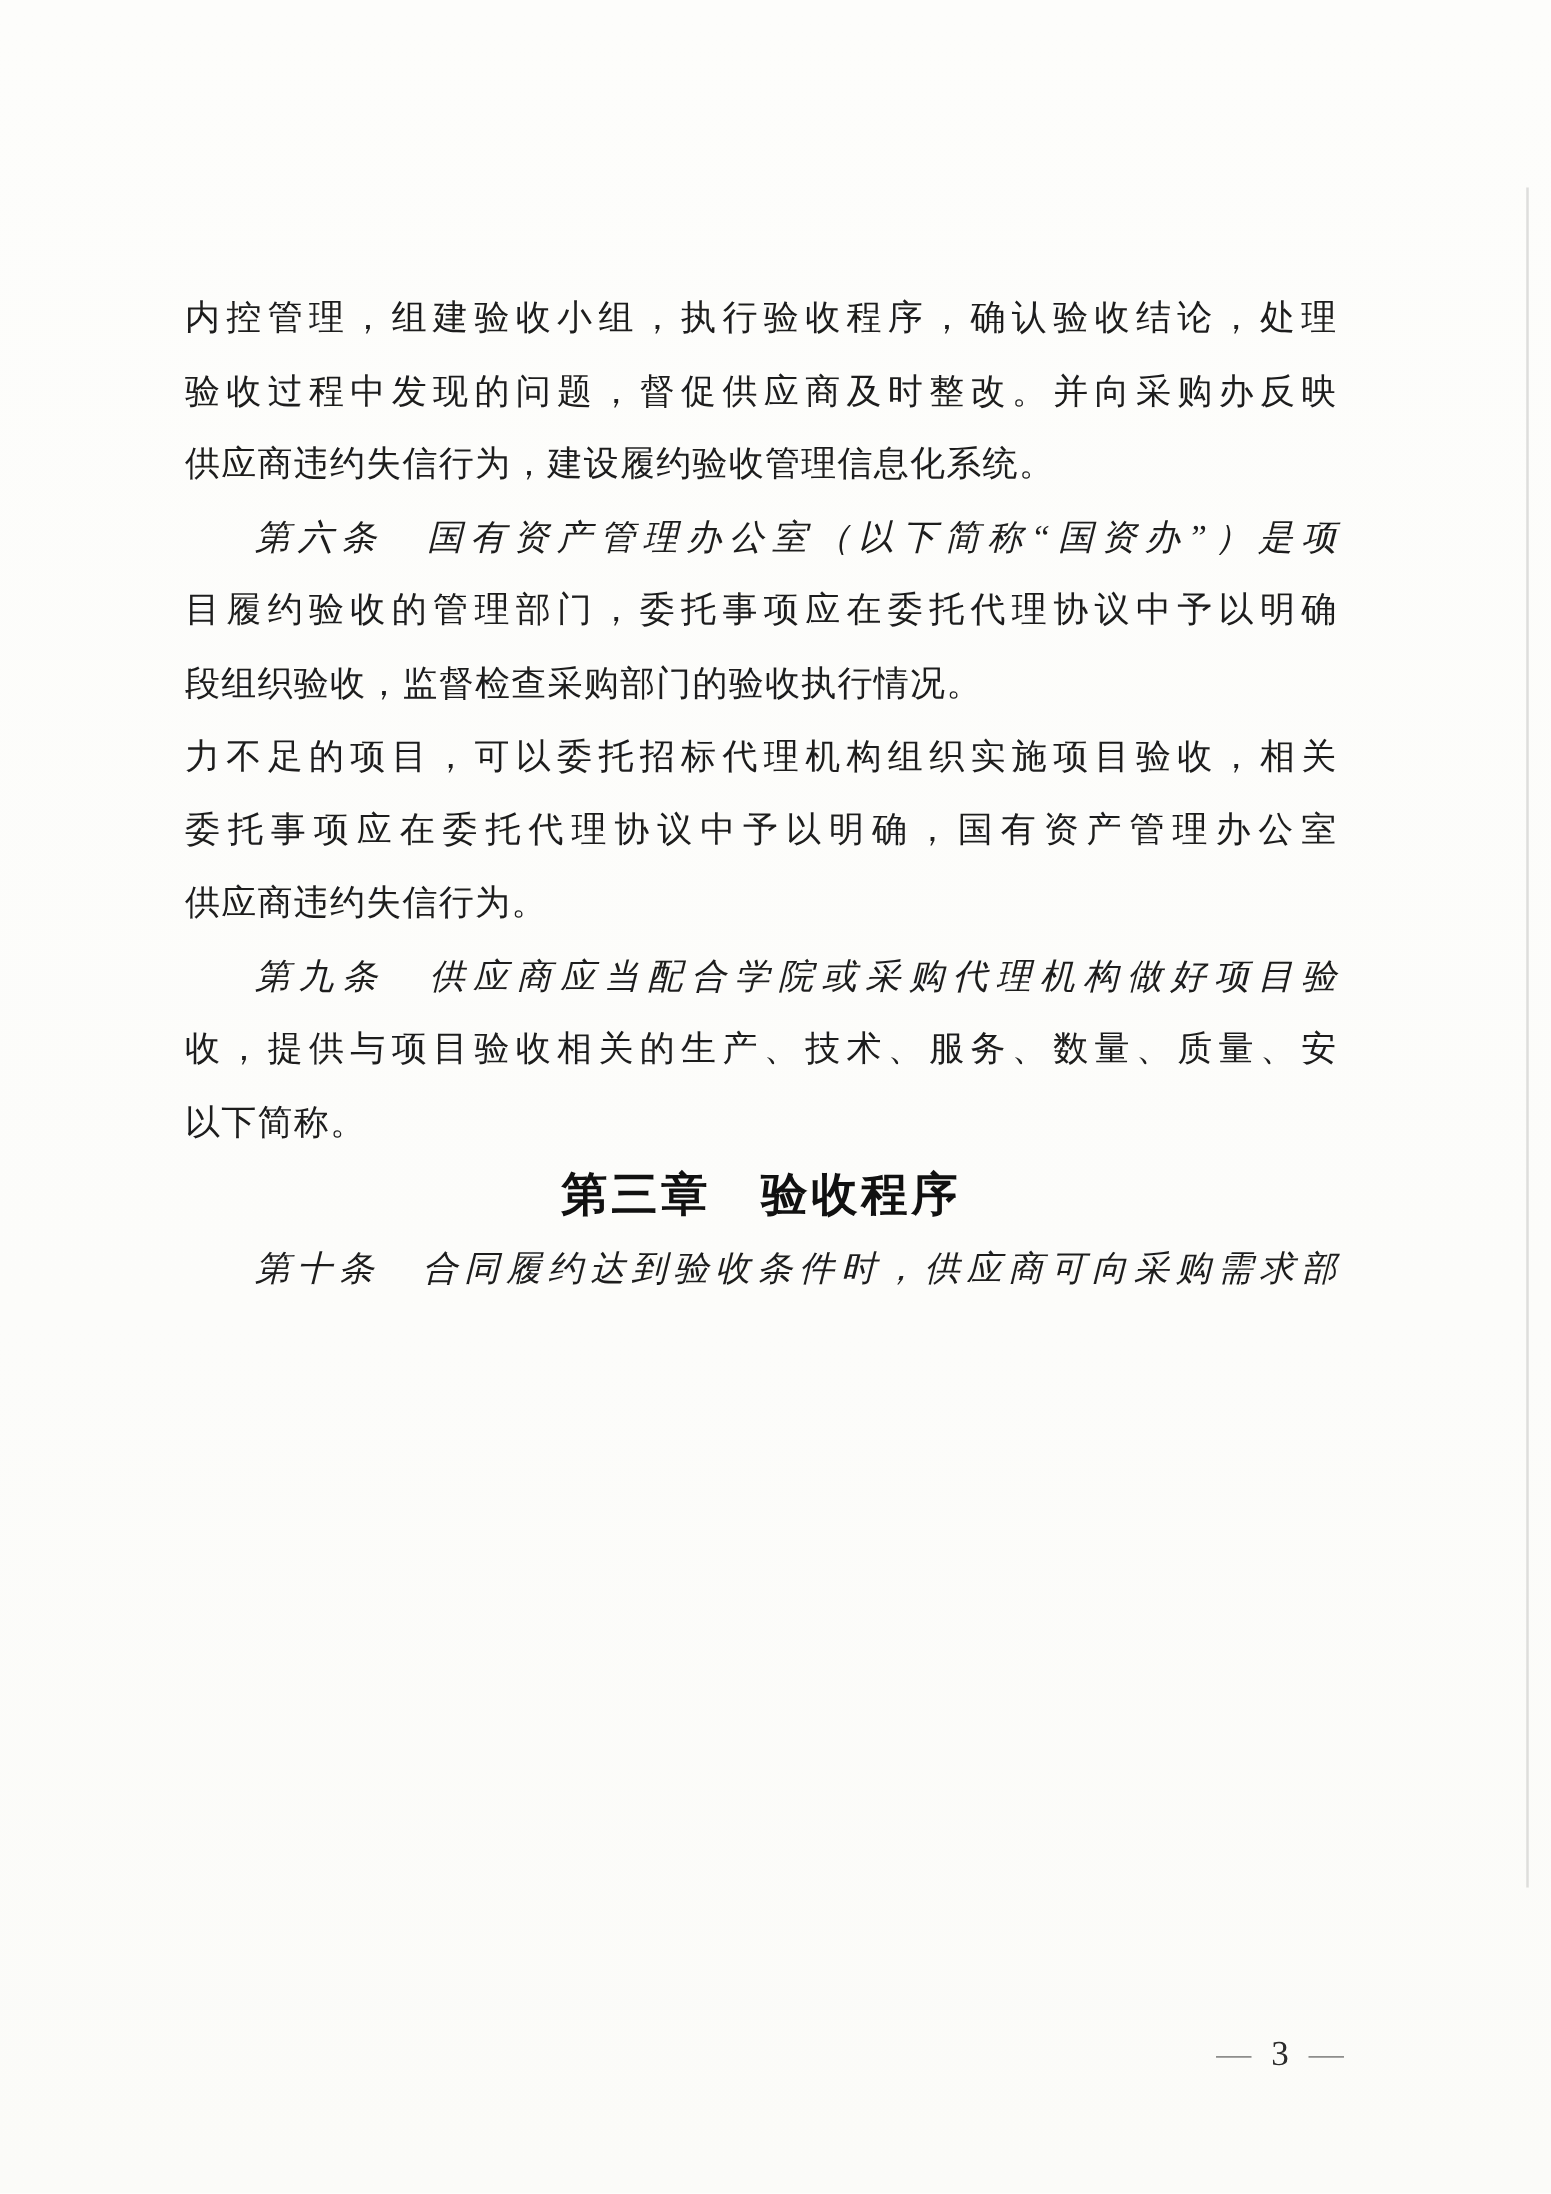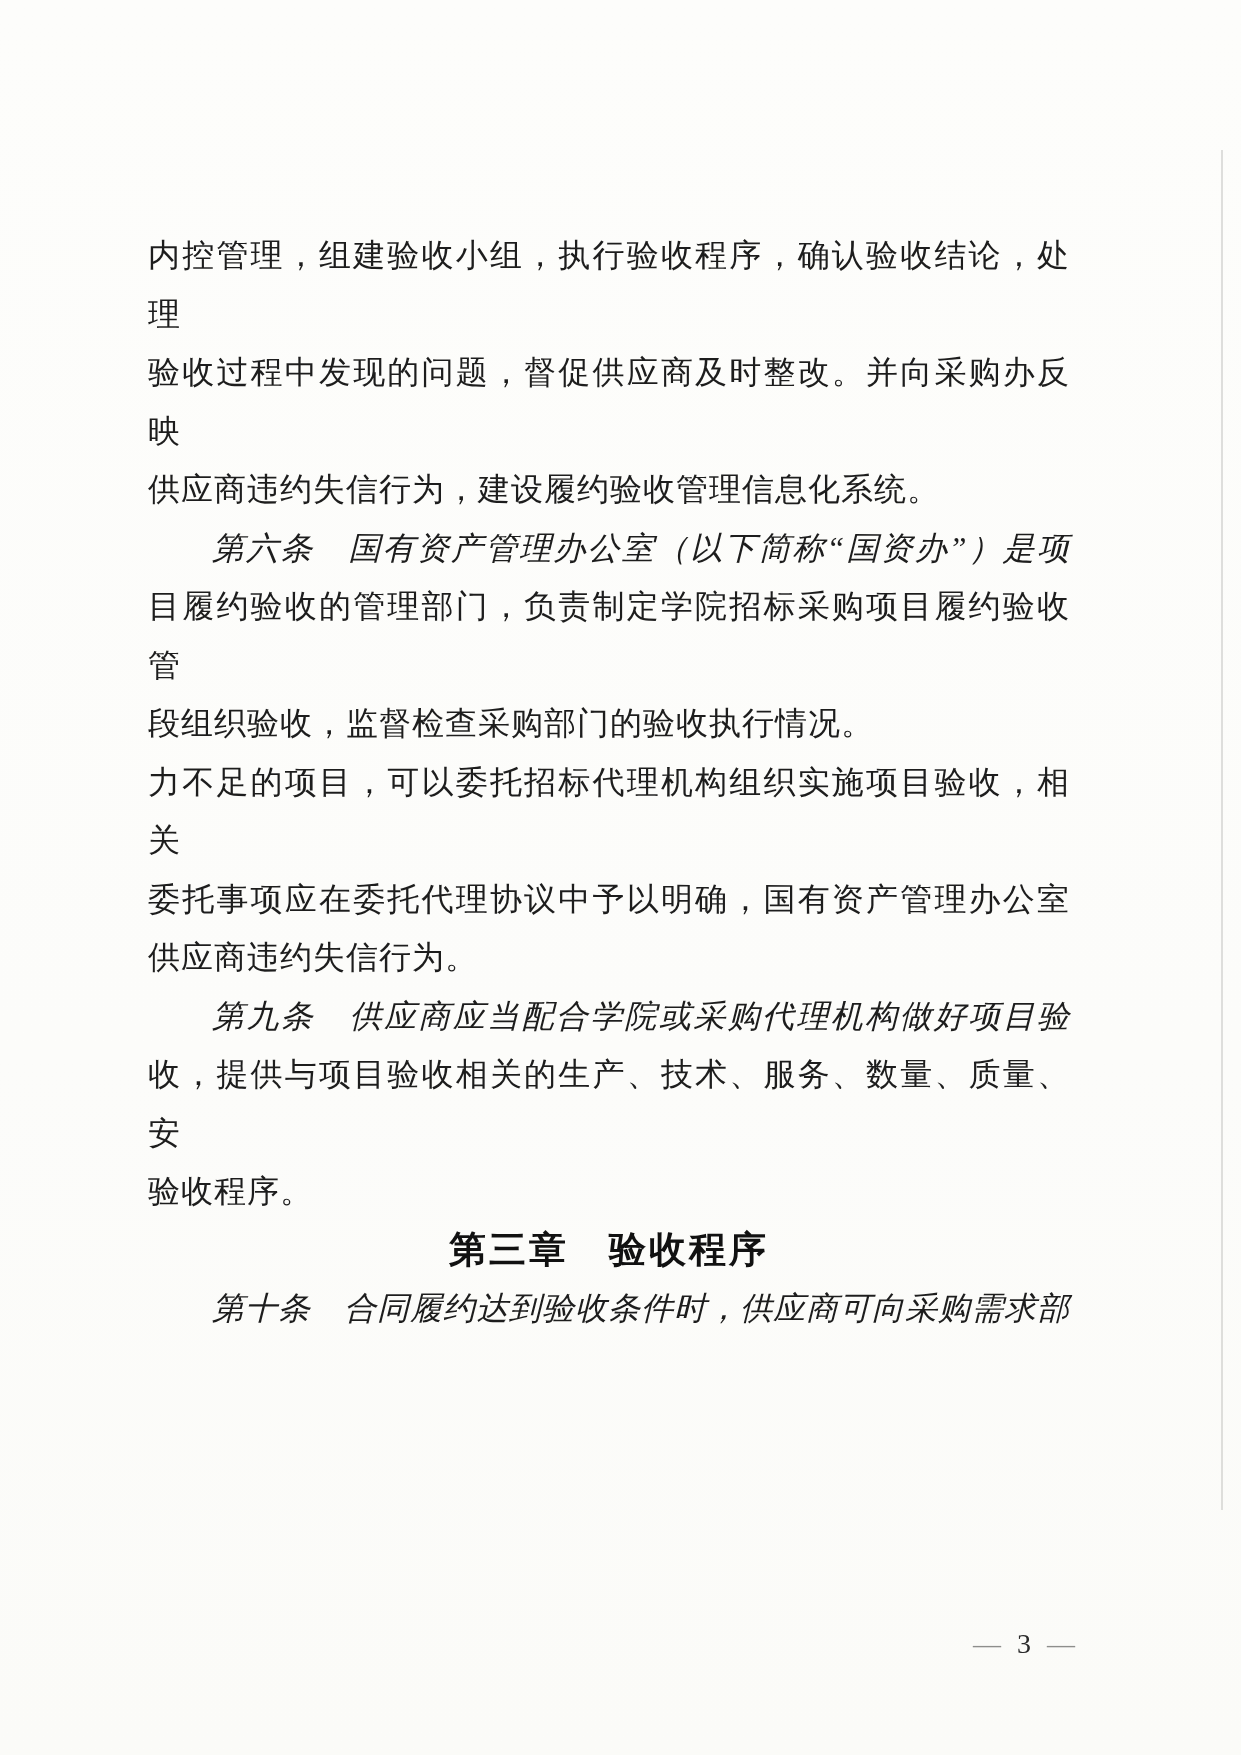--- a/index.html
+++ b/index.html
@@ -17,21 +17,21 @@
     color: #1d1d1d;
   }
   .doc-body {
     position: absolute;
     left: 148px;
     top: 226px;
     width: 922px;
   }
   .para { margin: 0; padding: 0; }
   .line {
-    font-size: 32px;
+    font-size: 28px;
     line-height: 58.5px;
     letter-spacing: 1px;
     white-space: normal;
     text-align: justify;
     text-align-last: justify;
     color: #1d1d1d;
   }
   .line-end {
     text-align-last: left;
   }
@@ -77,32 +77,32 @@
 
 <div class="page">
   <div class="doc-body">
       <div class="para">
         <div class="line">内控管理，组建验收小组，执行验收程序，确认验收结论，处理</div>
         <div class="line">验收过程中发现的问题，督促供应商及时整改。并向采购办反映</div>
         <div class="line line-end">供应商违约失信行为，建设履约验收管理信息化系统。</div>
       </div>
       <div class="para">
         <div class="line line-indent">第六条　国有资产管理办公室（以下简称“国资办”）是项</div>
-        <div class="line">目履约验收的管理部门，负责制定学院招标采购项目履约验收管</div>
+        <div class="line">目履约验收的管理部门，委托事项应在委托代理协议中予以明确</div>
         <div class="line line-end">段组织验收，监督检查采购部门的验收执行情况。</div>
       </div>
       <div class="para">
         <div class="line">力不足的项目，可以委托招标代理机构组织实施项目验收，相关</div>
         <div class="line">委托事项应在委托代理协议中予以明确，国有资产管理办公室</div>
         <div class="line line-end">供应商违约失信行为。</div>
       </div>
       <div class="para">
         <div class="line line-indent">第九条　供应商应当配合学院或采购代理机构做好项目验</div>
         <div class="line">收，提供与项目验收相关的生产、技术、服务、数量、质量、安</div>
-        <div class="line line-end">验收程序。</div>
+        <div class="line line-end">以下简称。</div>
       </div>
       <div class="para para-heading">
         <div class="line line-end">第三章　验收程序</div>
       </div>
       <div class="para">
         <div class="line line-indent">第十条　合同履约达到验收条件时，供应商可向采购需求部</div>
       </div>
     </div>
 
   <div class="scan-line"></div>

